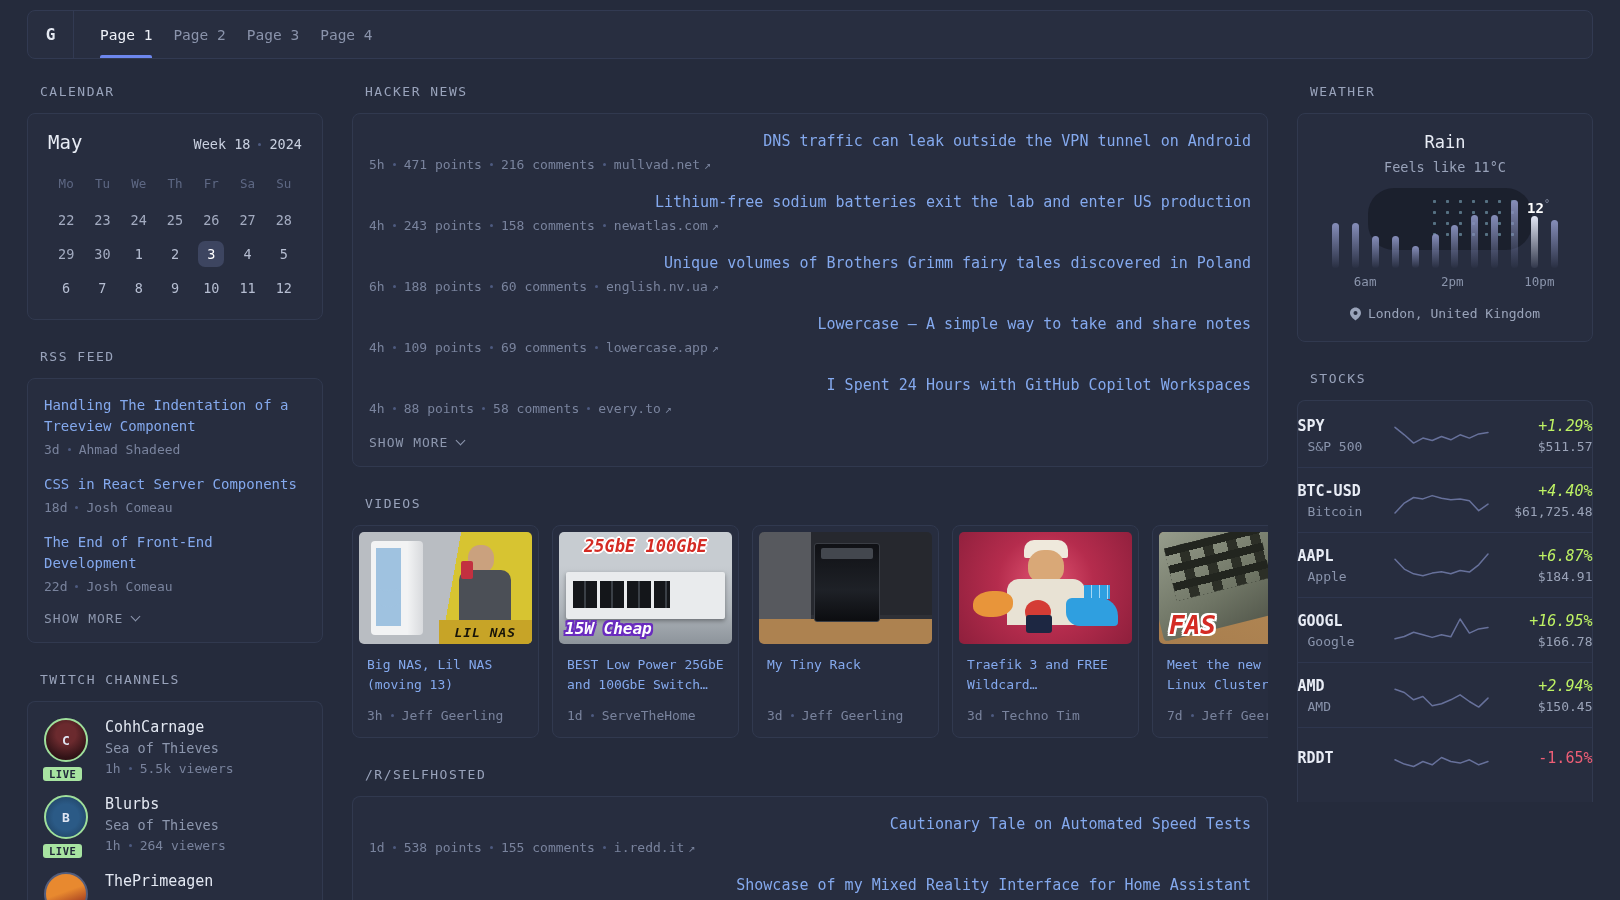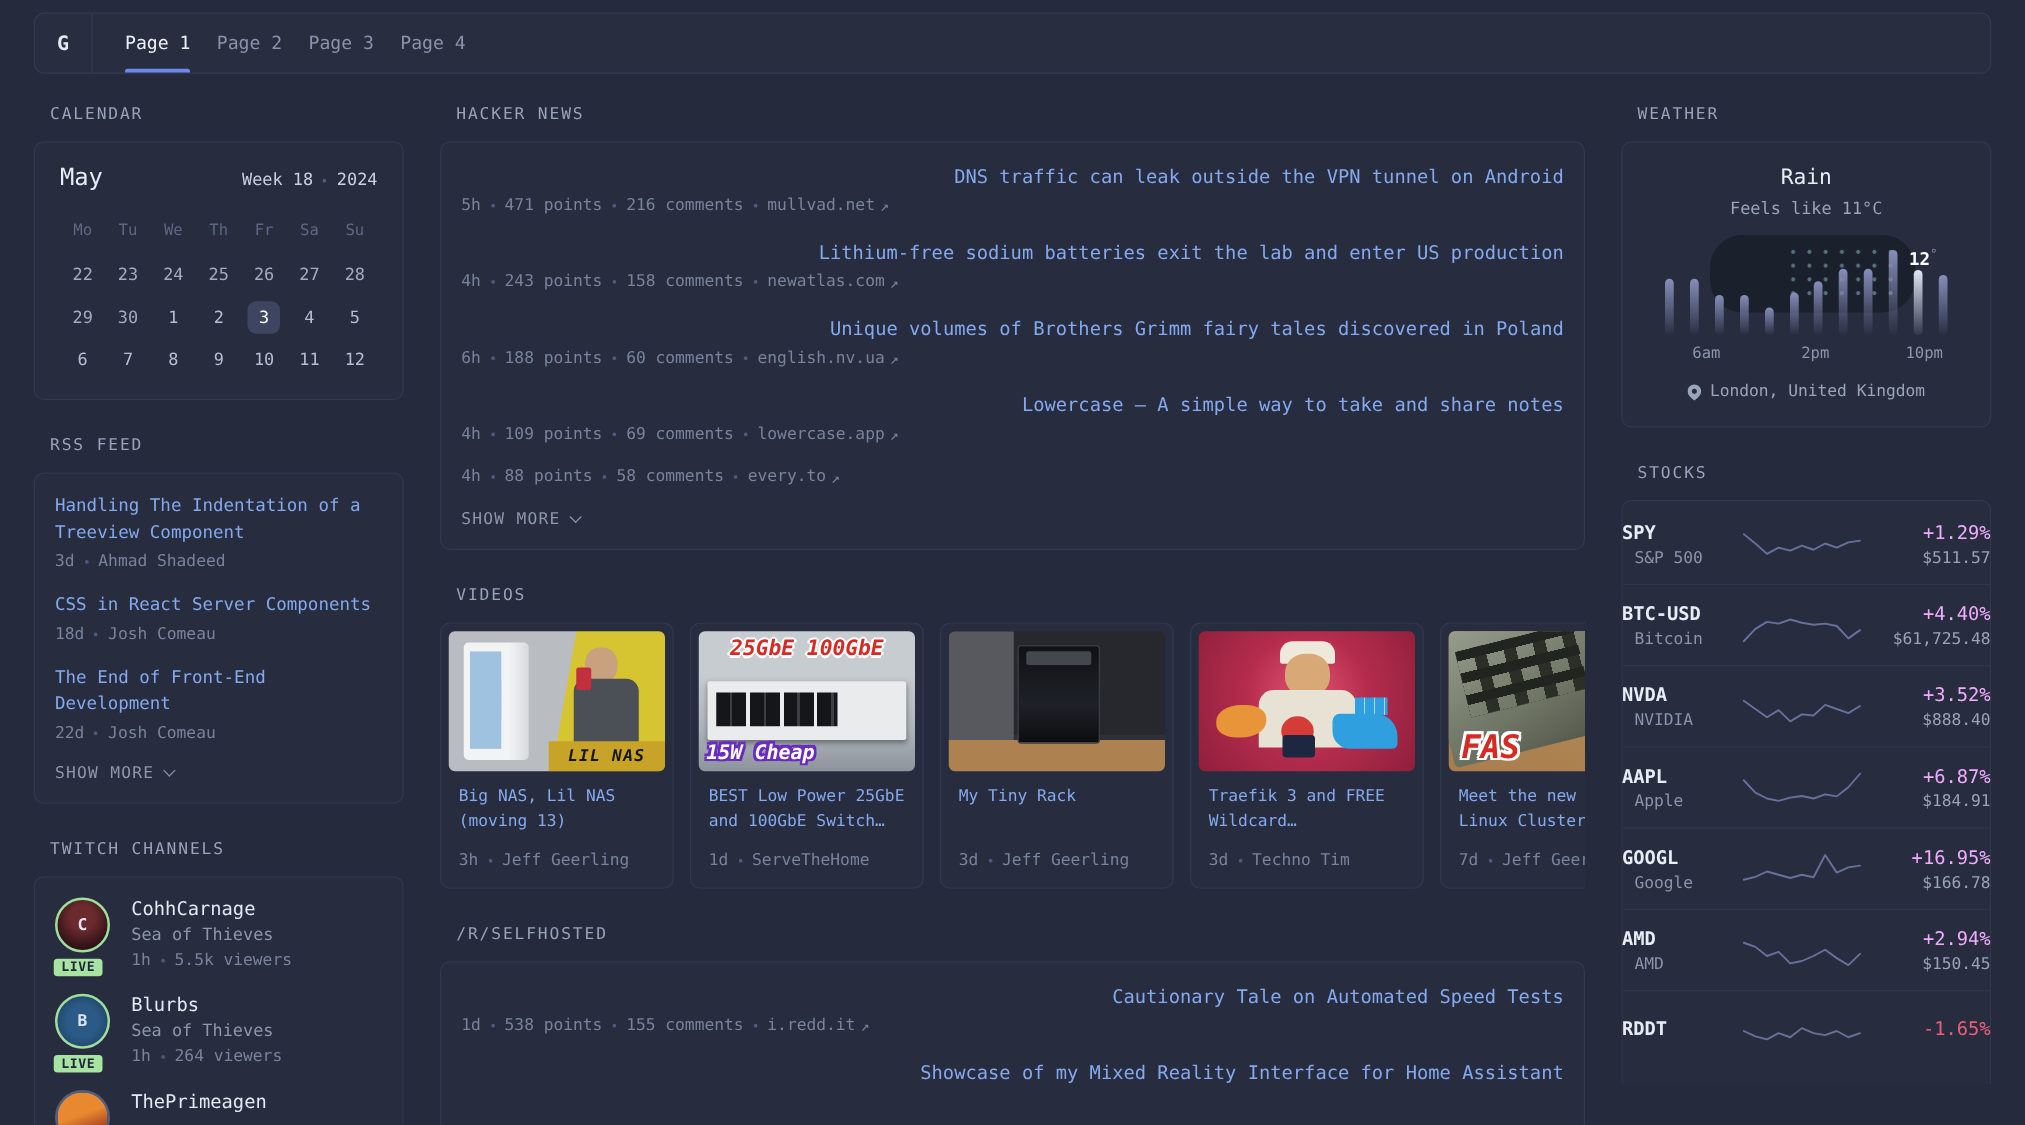--- a/index.html
+++ b/index.html
@@ -155,21 +155,21 @@
   .stocks-card { padding:2px 0 10px; }
   .stk-row { display:flex; align-items:center; padding:12px 16px; cursor:pointer;justify-content:center; }
   .stk-row + .stk-row { border-top:1px solid #2e364e; }
   .stk-left { width:96px; flex:0 0 96px; }
   .stk-ticker { font-size:15px; font-weight:bold; color:#e8ecf5; white-space:nowrap; }
   .stk-name { font-size:13px; color:#8a94ac; margin-top:4px; white-space:nowrap;margin-left:10px; }
   .stk-mid { flex:1; display:flex; justify-content:center; }
   .stk-mid svg polyline { fill:none; stroke:#67719b; stroke-width:1.5; stroke-linejoin:round; stroke-linecap:round; }
   .stk-right { width:104px; flex:0 0 104px; text-align:right; }
   .stk-change { font-size:15px; }
-  .stk-change.pos { color:#f0abfc; }
+  .stk-change.pos { color:#bef264;font-style:italic; }
   .stk-change.neg { color:#ef5e76; }
   .stk-price { font-size:13px; color:#9aa3b8; margin-top:4px; }
 </style>
 </head>
 <body>
 
 <div class="page">
 
   <div class="navbar">
     <div class="logo">G</div>
@@ -366,20 +366,21 @@
                 <span class="dot"></span>
                 <span>109 points</span>
                 <span class="dot"></span>
                 <span>69 comments</span>
                 <span class="dot"></span>
                 <span>lowercase.app</span>
                 <span class="ext">↗</span>
               </div>
           </div>
           <div class="hn-item">
+            <div class="hn-title link">I Spent 24 Hours with GitHub Copilot Workspaces</div>
             <div class="meta">
                 <span>4h</span>
                 <span class="dot"></span>
                 <span>88 points</span>
                 <span class="dot"></span>
                 <span>58 comments</span>
                 <span class="dot"></span>
                 <span>every.to</span>
                 <span class="ext">↗</span>
               </div>
@@ -584,35 +585,20 @@
                   <polyline points="1.0,33.0 10.3,23.1 19.6,17.5 28.9,18.9 38.2,15.6 47.5,18.2 56.8,19.8 66.1,18.9 75.4,20.8 84.7,30.7 94.0,24.1"></polyline>
                 </svg>
               </div>
             <div class="stk-right">
                 <div class="stk-change pos">+4.40%</div>
                 <div class="stk-price">$61,725.48</div>
               </div>
           </div>
           <div class="stk-row">
             <div class="stk-left">
-                <div class="stk-ticker">NVDA</div>
-                <div class="stk-name">NVIDIA</div>
-              </div>
-            <div class="stk-mid">
-                <svg width="95" height="40">
-                  <polyline points="1.0,15.6 10.3,22.2 19.6,28.8 28.9,23.1 38.2,32.1 47.5,26.5 56.8,27.4 66.1,18.9 75.4,22.2 84.7,25.5 94.0,19.8"></polyline>
-                </svg>
-              </div>
-            <div class="stk-right">
-                <div class="stk-change pos">+3.52%</div>
-                <div class="stk-price">$888.40</div>
-              </div>
-          </div>
-          <div class="stk-row">
-            <div class="stk-left">
                 <div class="stk-ticker">AAPL</div>
                 <div class="stk-name">Apple</div>
               </div>
             <div class="stk-mid">
                 <svg width="95" height="40">
                   <polyline points="1.0,14.2 10.3,24.1 19.6,28.8 28.9,30.7 38.2,28.1 47.5,26.8 56.8,28.8 66.1,25.5 75.4,27.1 84.7,19.8 94.0,9.0"></polyline>
                 </svg>
               </div>
             <div class="stk-right">
                 <div class="stk-change pos">+6.87%</div>

